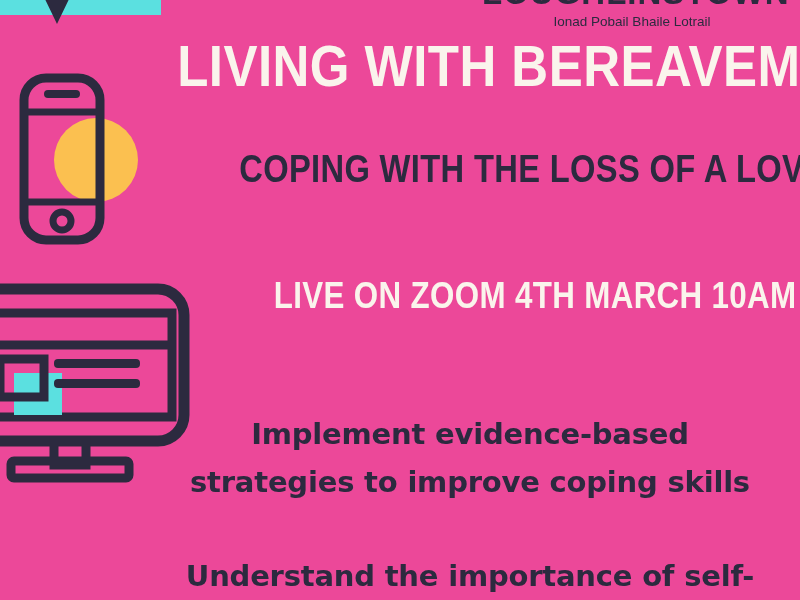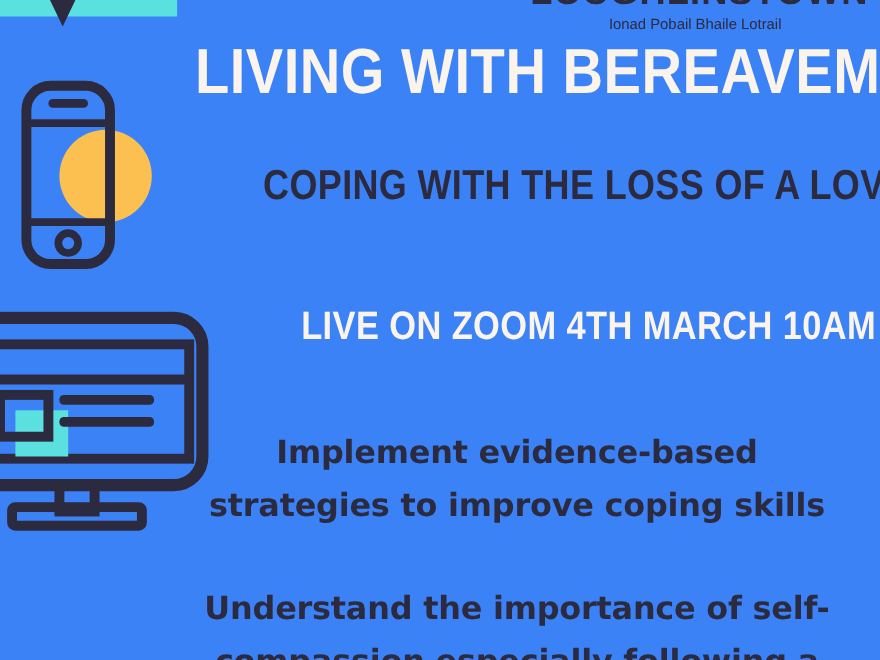--- a/index.html
+++ b/index.html
@@ -11,21 +11,21 @@
     height: 600px;
     overflow: hidden;
     background: #FA5254;
     font-family: "Liberation Sans", sans-serif;
   }
 
   #poster {
     position: relative;
     width: 800px;
     height: 600px;
-    background: #3b82f6;
+    background: #ec4899;
     overflow: hidden;
   }
 
   
   .teal-bar {
     position: absolute;
     left: 0;
     top: 0;
     width: 161px;
     height: 15px;
@@ -142,20 +142,21 @@
   .body-para {
     position: absolute;
     width: 600px;
     text-align: center;
     font-family: "DejaVu Sans", sans-serif;
     font-weight: bold;
     font-size: 29px;
     line-height: 1.65;
     letter-spacing: -0.2px;
     color: #2C2A3F;
+    margin-top: 23px;
   }
   .body-para-1 {
     left: 170px;
     top: 388px;
   }
   .body-para-2 {
     left: 170px;
     top: 530px;
   }
 </style>

